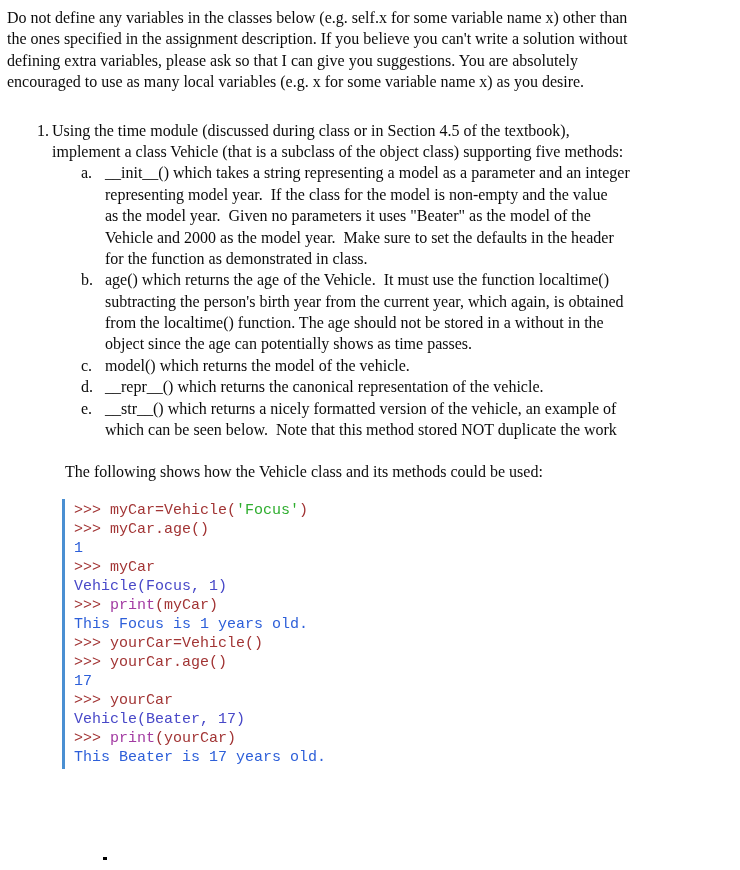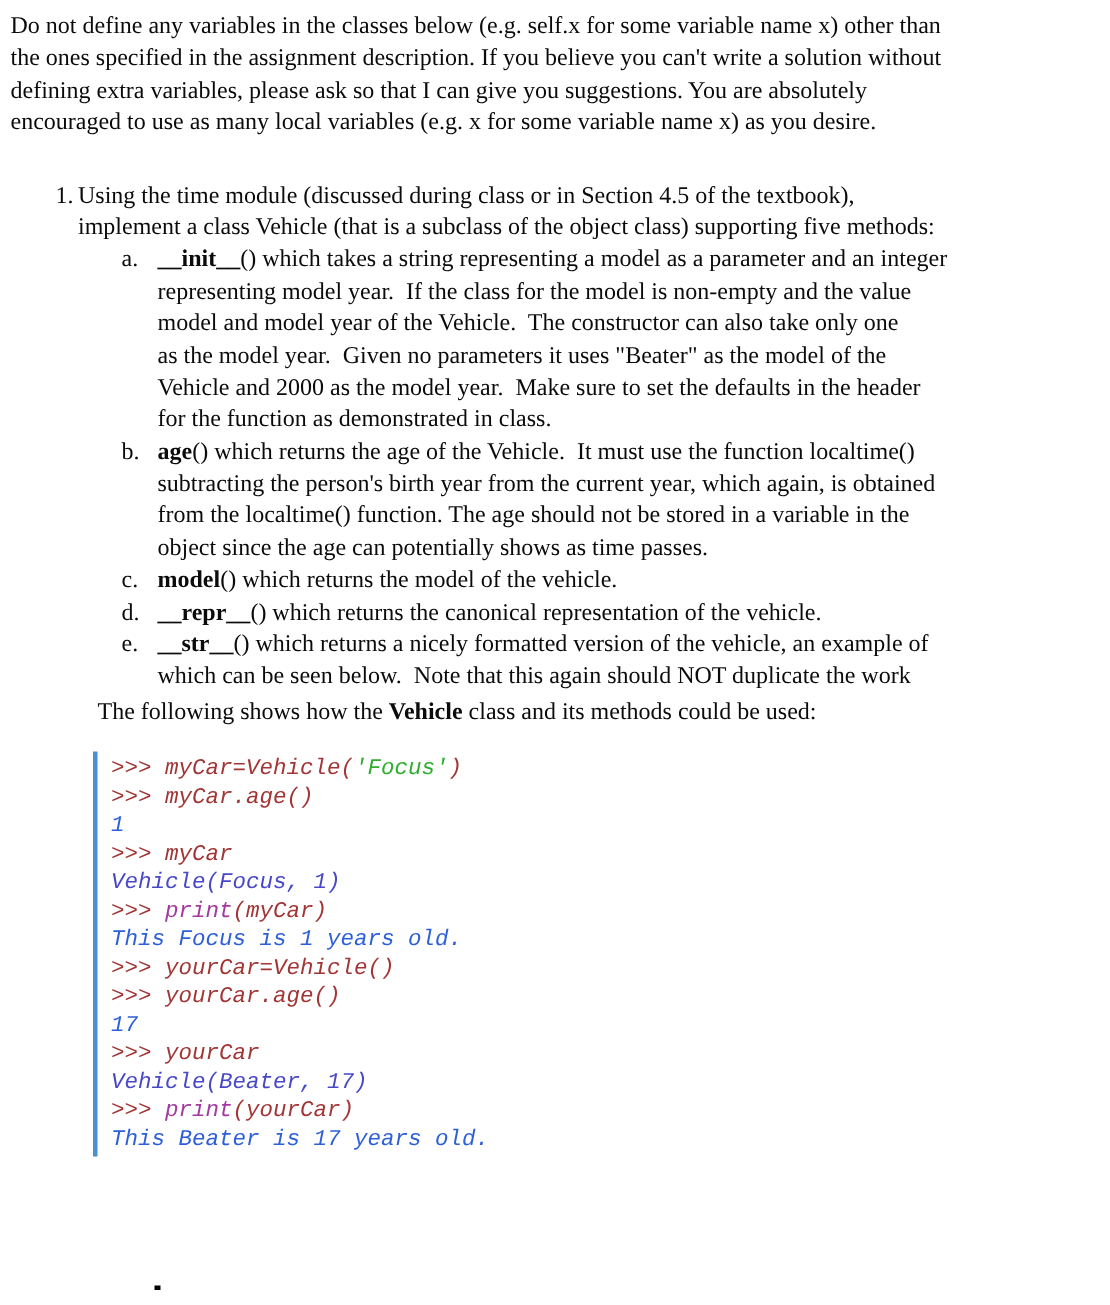--- a/index.html
+++ b/index.html
@@ -18,30 +18,29 @@
     line-height: 21.4px;
     height: 21.4px;
     position: relative;
   }
   .intro { padding: 7px 0 0 7px; }
   .list { margin-top: 27px; }
   .item-line { padding-left: 52px; }
   .sub-line { padding-left: 105px; }
   .marker-num  { position: absolute; left: 37px; top: 0; }
   .marker-let  { position: absolute; left: 81px; top: 0; }
-  .usage { margin-top: 2px; padding-left: 65px; }
-  .b { font-weight: bold; }
+  .usage { margin-top: 21px; padding-left: 65px; }
+  .b { font-weight: normal; }
   .code {
     margin: 16px 0 0 62px;
     padding: 2px 0 2px 9px;
     border-left: 3px solid #f9a8d4;
     font-family: "Liberation Mono", "DejaVu Sans Mono", monospace;
     font-size: 15px;
     display: inline-block;
-    font-style: italic;
   }
   .code .line { line-height: 19px; height: 19px; }
   .stray-dot {
     position: absolute;
     left: 103px;
     top: 857px;
     width: 4px;
     height: 3px;
     background: #000;
   }
@@ -54,31 +53,30 @@
       <div class="line ">Do not define any variables in the classes below (e.g. self.x for some variable name x) other than</div>
       <div class="line ">the ones specified in the assignment description. If you believe you can't write a solution without</div>
       <div class="line ">defining extra variables, please ask so that I can give you suggestions. You are absolutely</div>
       <div class="line ">encouraged to use as many local variables (e.g. x for some variable name x) as you desire.</div>
     </div>
   <div class="list" id="list">
       <div class="line item-line"><span class="marker-num">1.</span>Using the time module (discussed during class or in Section 4.5 of the textbook),</div>
       <div class="line item-line">implement a class Vehicle (that is a subclass of the object class) supporting five methods:</div>
       <div class="line sub-line"><span class="marker-let">a.</span><span class="b">__init__</span><span>() which takes a string representing a model as a parameter and an integer</span></div>
       <div class="line sub-line"><span>representing model year.  If the class for the model is non-empty and the value</span></div>
-      <div class="line sub-line"><span>model and model year of the Vehicle.  The constructor can also take only one</span></div>
       <div class="line sub-line"><span>as the model year.  Given no parameters it uses "Beater" as the model of the</span></div>
       <div class="line sub-line"><span>Vehicle and 2000 as the model year.  Make sure to set the defaults in the header</span></div>
       <div class="line sub-line"><span>for the function as demonstrated in class.</span></div>
       <div class="line sub-line"><span class="marker-let">b.</span><span class="b">age</span><span>() which returns the age of the Vehicle.  It must use the function localtime()</span></div>
       <div class="line sub-line"><span>subtracting the person's birth year from the current year, which again, is obtained</span></div>
-      <div class="line sub-line"><span>from the localtime() function. The age should not be stored in a variable in the</span></div>
+      <div class="line sub-line"><span>from the localtime() function. The age should not be stored in a without in the</span></div>
       <div class="line sub-line"><span>object since the age can potentially shows as time passes.</span></div>
       <div class="line sub-line"><span class="marker-let">c.</span><span class="b">model</span><span>() which returns the model of the vehicle.</span></div>
       <div class="line sub-line"><span class="marker-let">d.</span><span class="b">__repr__</span><span>() which returns the canonical representation of the vehicle.</span></div>
       <div class="line sub-line"><span class="marker-let">e.</span><span class="b">__str__</span><span>() which returns a nicely formatted version of the vehicle, an example of</span></div>
-      <div class="line sub-line"><span>which can be seen below.  Note that this again should NOT duplicate the work</span></div>
+      <div class="line sub-line"><span>which can be seen below.  Note that this method stored NOT duplicate the work</span></div>
     </div>
   <div class="usage" id="usage">
       <div class="line "><span>The following shows how the </span><span class="b">Vehicle</span><span> class and its methods could be used:</span></div>
     </div>
   <div class="code" id="code" style="border-left-color: rgb(74, 143, 210);"><div class="line "><span style="color: rgb(162, 53, 53);">&gt;&gt;&gt; myCar=Vehicle(</span><span style="color: rgb(47, 174, 47);">'Focus'</span><span style="color: rgb(162, 53, 53);">)</span></div><div class="line "><span style="color: rgb(162, 53, 53);">&gt;&gt;&gt; myCar.age()</span></div><div class="line "><span style="color: rgb(45, 95, 217);">1</span></div><div class="line "><span style="color: rgb(162, 53, 53);">&gt;&gt;&gt; myCar</span></div><div class="line "><span style="color: rgb(72, 72, 200);">Vehicle(Focus, 1)</span></div><div class="line "><span style="color: rgb(162, 53, 53);">&gt;&gt;&gt; </span><span style="color: rgb(162, 58, 162);">print</span><span style="color: rgb(162, 53, 53);">(myCar)</span></div><div class="line "><span style="color: rgb(45, 95, 217);">This Focus is 1 years old.</span></div><div class="line "><span style="color: rgb(162, 53, 53);">&gt;&gt;&gt; yourCar=Vehicle()</span></div><div class="line "><span style="color: rgb(162, 53, 53);">&gt;&gt;&gt; yourCar.age()</span></div><div class="line "><span style="color: rgb(45, 95, 217);">17</span></div><div class="line "><span style="color: rgb(162, 53, 53);">&gt;&gt;&gt; yourCar</span></div><div class="line "><span style="color: rgb(72, 72, 200);">Vehicle(Beater, 17)</span></div><div class="line "><span style="color: rgb(162, 53, 53);">&gt;&gt;&gt; </span><span style="color: rgb(162, 58, 162);">print</span><span style="color: rgb(162, 53, 53);">(yourCar)</span></div><div class="line "><span style="color: rgb(45, 95, 217);">This Beater is 17 years old.</span></div></div>
   <span class="stray-dot"></span>
 </div>
 
 </body></html>

